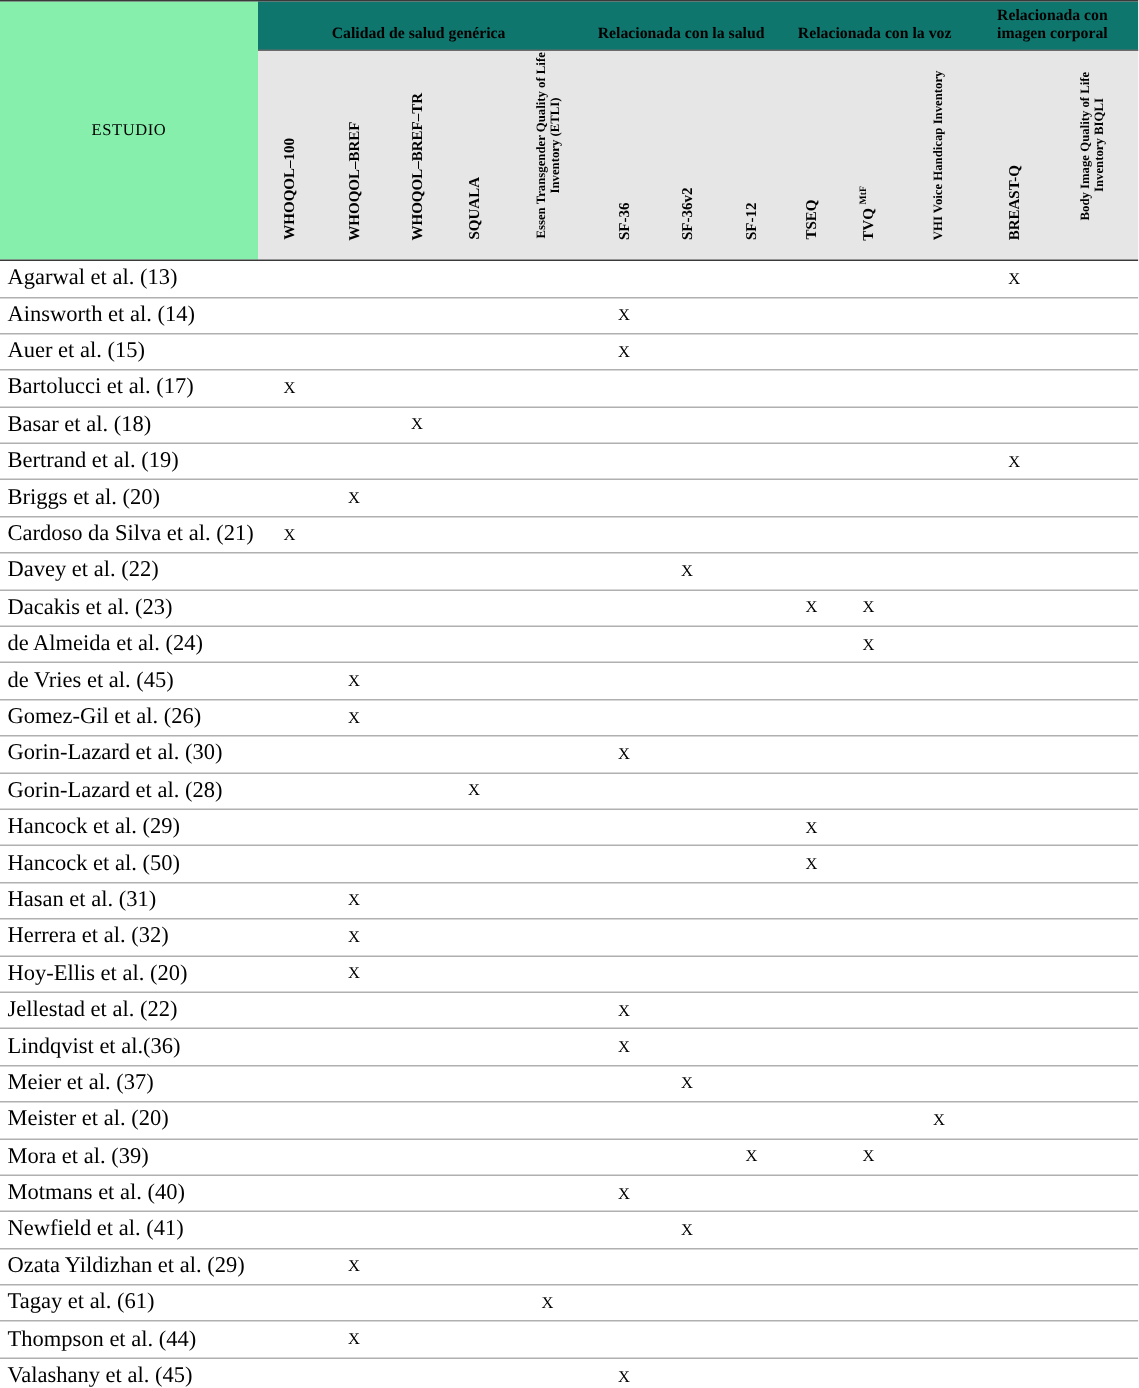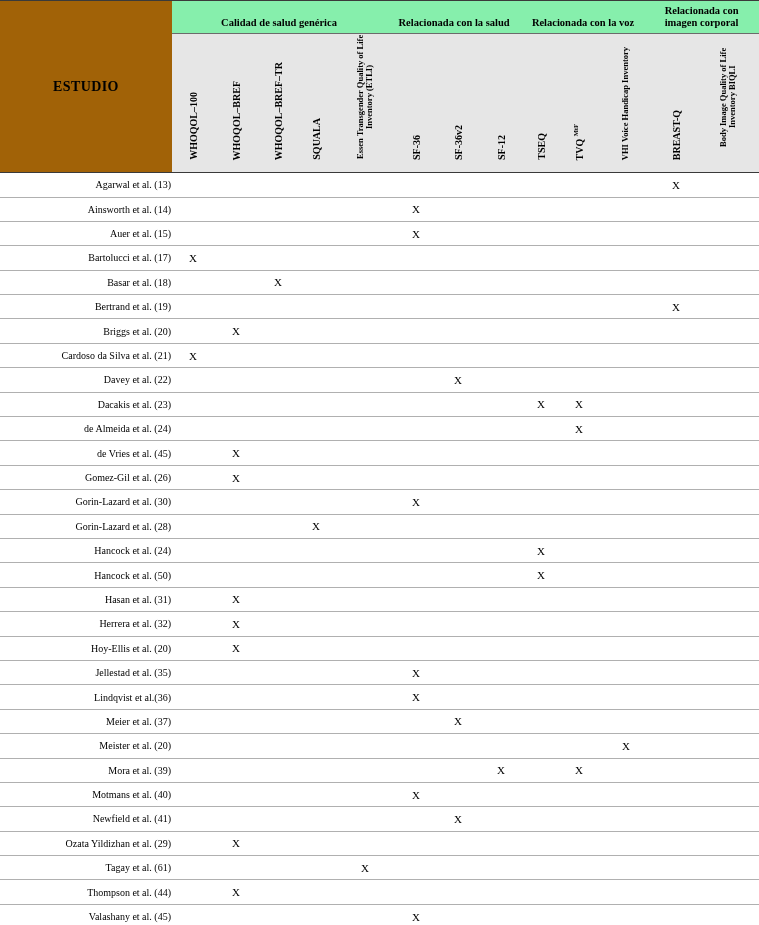--- a/index.html
+++ b/index.html
@@ -18,33 +18,33 @@
     overflow: hidden;
     background: #ffffff;
   }
   table.study-table {
     border-collapse: collapse;
     width: 759px;
     table-layout: fixed;
   }
   
   .group-head {
-    background: #86efac;
+    background: #0f766e;
     font-size: 10.5px;
     font-weight: bold;
     text-align: center;
     vertical-align: bottom;
     padding: 4px 12px 4px 2px;
     line-height: 1.15;
     border-bottom: 1px solid #6b6b6b;
   }
   .estudio-cell {
-    background: #a16207;
-    font-size: 14px;
-    font-weight: bold;
+    background: #86efac;
+    font-size: 11px;
+    font-weight: normal;
     text-align: center;
     vertical-align: middle;
     letter-spacing: 0.4px;
   }
   .instr-head {
     background: #e6e6e6;
     height: 128px;
     vertical-align: bottom;
     text-align: center;
     padding: 0 0 8px 0;
@@ -71,23 +71,23 @@
   }
   .sup {
     font-size: 6.5px;
     vertical-align: super;
   }
   
   tbody tr {
     height: 24.4px;
   }
   td.study-name {
-    font-size: 10px;
+    font-size: 15px;
     padding-left: 5px;
-    text-align: right;
+    text-align: left;
     border-bottom: 1px solid #b0b0b0;
     white-space: nowrap;
   }
   td.mark {
     text-align: center;
     font-size: 11px;
     border-bottom: 1px solid #b0b0b0;
   }
   tbody tr:last-child td {
     border-bottom: 1px solid #6b6b6b;
@@ -408,21 +408,21 @@
           <td class="mark"></td>
           <td class="mark"></td>
           <td class="mark"></td>
           <td class="mark"></td>
           <td class="mark"></td>
           <td class="mark"></td>
           <td class="mark"></td>
           <td class="mark"></td>
         </tr>
         <tr>
-          <td class="study-name">Hancock et al. (24)</td>
+          <td class="study-name">Hancock et al. (29)</td>
           <td class="mark"></td>
           <td class="mark"></td>
           <td class="mark"></td>
           <td class="mark"></td>
           <td class="mark"></td>
           <td class="mark"></td>
           <td class="mark"></td>
           <td class="mark"></td>
           <td class="mark">X</td>
           <td class="mark"></td>
@@ -488,21 +488,21 @@
           <td class="mark"></td>
           <td class="mark"></td>
           <td class="mark"></td>
           <td class="mark"></td>
           <td class="mark"></td>
           <td class="mark"></td>
           <td class="mark"></td>
           <td class="mark"></td>
         </tr>
         <tr>
-          <td class="study-name">Jellestad et al. (35)</td>
+          <td class="study-name">Jellestad et al. (22)</td>
           <td class="mark"></td>
           <td class="mark"></td>
           <td class="mark"></td>
           <td class="mark"></td>
           <td class="mark"></td>
           <td class="mark">X</td>
           <td class="mark"></td>
           <td class="mark"></td>
           <td class="mark"></td>
           <td class="mark"></td>

